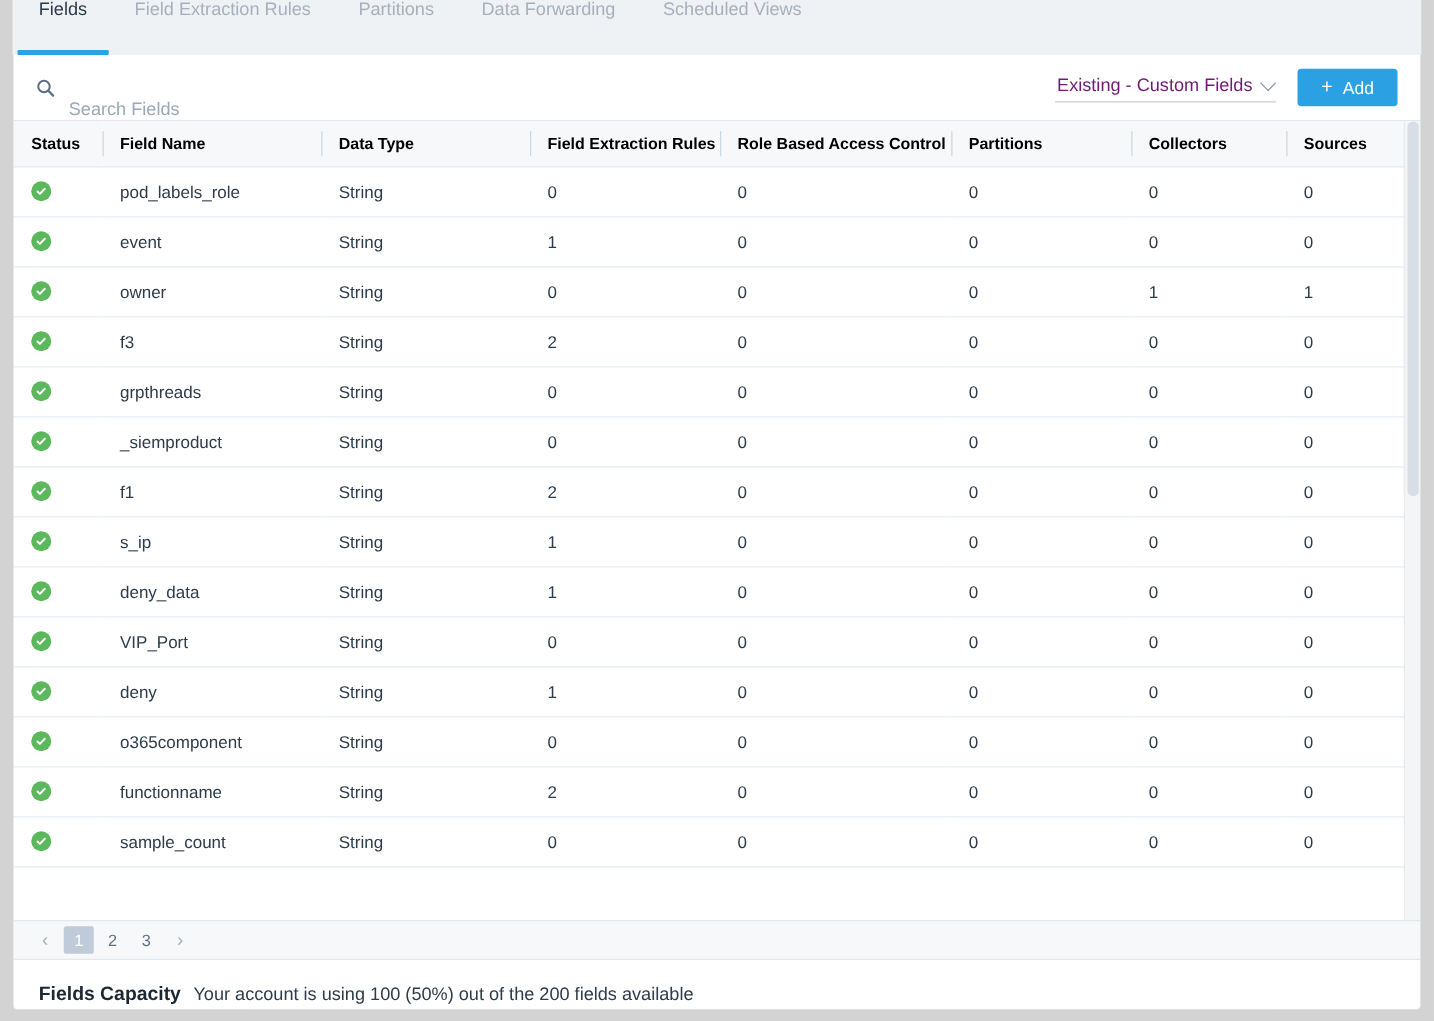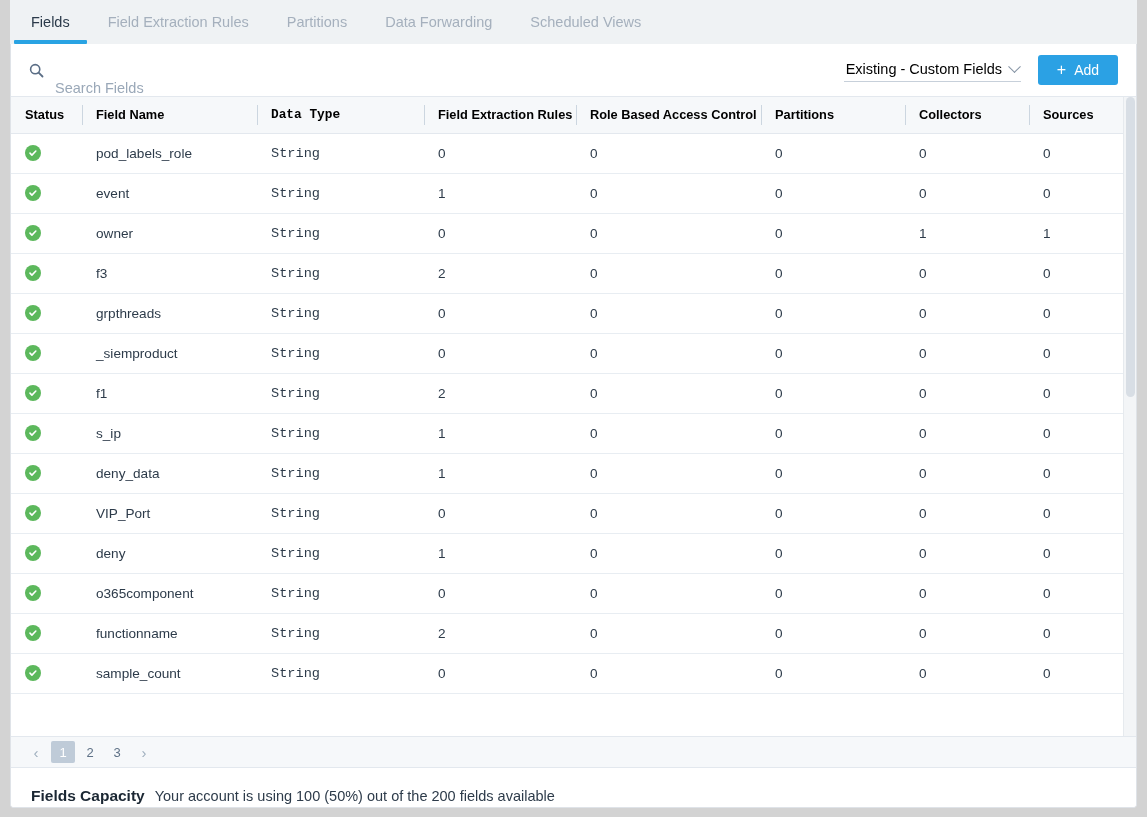--- a/index.html
+++ b/index.html
@@ -19,21 +19,21 @@
     position: absolute;
     left: 10px; top: 0; width: 1127px; height: 44px;
     background: #eff2f4;
     display: flex;
     align-items: flex-start;
     padding-left: 2px;
   }
   .tab {
     position: relative;
     height: 44px;
-    display: flex; align-items: center;
+    display: flex; align-items: flex-start;
     padding: 0 19px;
     font-size: 14.5px;
     color: #a5b0bd;
     white-space: nowrap;
     cursor: pointer;
   }
   .tab.active { color: #2b3a4a; }
   .tab.active::after {
     content: "";
     position: absolute;
@@ -79,21 +79,21 @@
     color: #33475b;
     width: 400px;
     background: transparent;
     margin-top: 36px;
   }
   .search-input::placeholder { color: #9aa8b8; }
   .filter-select {
     display: flex; align-items: center;
     gap: 8px;
     font-size: 14.5px;
-    color: #000000;
+    color: #701a75;
     border-bottom: 1px solid #c7d0da;
     padding: 3px 2px 4px 2px;
     margin-right: 17px;
     cursor: pointer;
     justify-content: flex-end;
   }
   .chev {
     width: 9px; height: 9px;
     border-right: 1.6px solid #8795a6;
     border-bottom: 1.6px solid #8795a6;
@@ -155,21 +155,21 @@
     width: 16px; height: 16px;
     border-radius: 50%;
     background: #5cb85c;
     display: inline-flex;
     align-items: center; justify-content: center;
   }
   .check svg { display: block; }
   
   .c-status { width: 71px; }
   .c-name   { width: 175px; }
-  .c-type   { width: 167px; font-family: Liberation Mono, monospace; }
+  .c-type   { width: 167px; }
   .c-fer    { width: 152px; }
   .c-rbac   { width: 185px; }
   .c-part   { width: 144px; }
   .c-coll   { width: 124px; }
   .c-src    { width: 96px; }
   
   .vscroll {
     position: absolute;
     right: 0; top: 0;
     width: 13px; height: 639px;

